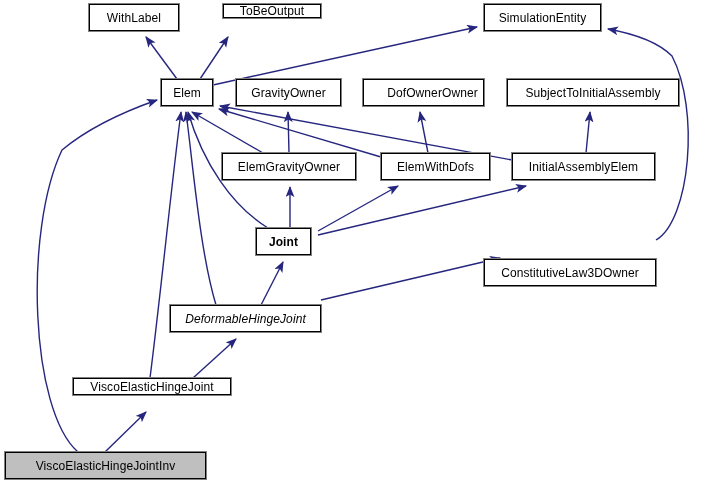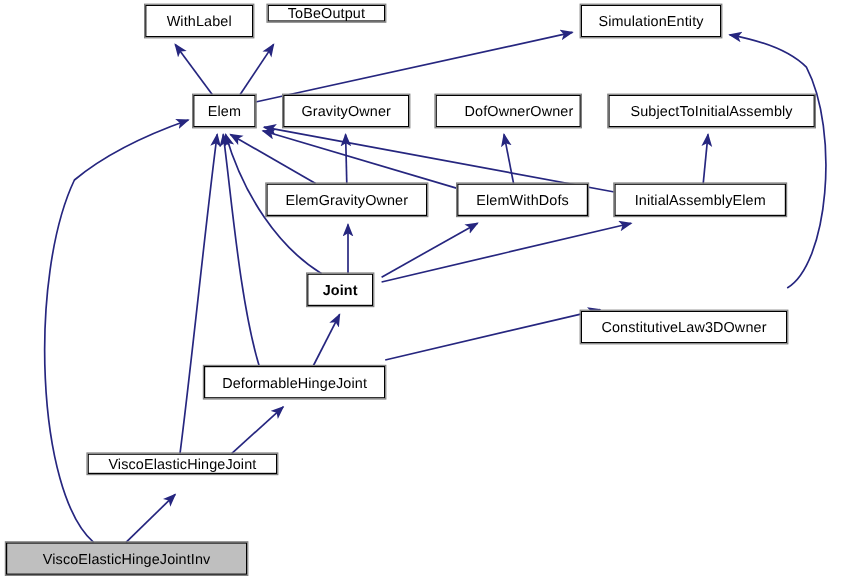--- a/index.html
+++ b/index.html
@@ -73,21 +73,21 @@
         <path d="M 216,305 C 200,252 193,165 186,112" fill="none" stroke="#26267f" stroke-width="1.4" marker-end="url(#arrowhead)"></path>
         <path d="M 321,300 L 500,258" fill="none" stroke="#26267f" stroke-width="1.4" marker-end="url(#arrowhead)"></path>
         <path d="M 193,378 L 236,339" fill="none" stroke="#26267f" stroke-width="1.4" marker-end="url(#arrowhead)"></path>
         <path d="M 150,378 C 160,300 172,180 181,112" fill="none" stroke="#26267f" stroke-width="1.4" marker-end="url(#arrowhead)"></path>
         <path d="M 105,452 L 146,412" fill="none" stroke="#26267f" stroke-width="1.4" marker-end="url(#arrowhead)"></path>
         <path d="M 78,452 C 30,410 24,230 62,150 C 86,130 120,113 157,100" fill="none" stroke="#26267f" stroke-width="1.4" marker-end="url(#arrowhead)"></path>
         <path d="M 656,240 C 690,220 700,110 672,56 C 657,41 630,33 608,29" fill="none" stroke="#26267f" stroke-width="1.4" marker-end="url(#arrowhead)"></path>
       </g>
   </svg>
   <div id="nodes-layer">
-      <div class="node" style="left: 89px; top: 4px; width: 90px; height: 27px; margin-left: 32px;">
+      <div class="node" style="left: 89px; top: 4px; width: 90px; height: 27px;">
         <span class="node-label">WithLabel</span>
       </div>
       <div class="node" style="left: 204px; top: 4px; width: 98px; height: 14px; margin-left: 19px;">
         <span class="node-label">ToBeOutput</span>
       </div>
       <div class="node" style="left: 484px; top: 4px; width: 117px; height: 27px;">
         <span class="node-label">SimulationEntity</span>
       </div>
       <div class="node" style="left: 161px; top: 79px; width: 52px; height: 27px; text-align: right;">
         <span class="node-label">Elem</span>
@@ -109,21 +109,21 @@
       </div>
       <div class="node" style="left: 512px; top: 153px; width: 143px; height: 27px;">
         <span class="node-label">InitialAssemblyElem</span>
       </div>
       <div class="node" style="left: 256px; top: 228px; width: 55px; height: 27px; font-weight: bold;">
         <span class="node-label">Joint</span>
       </div>
       <div class="node" style="left: 484px; top: 228px; width: 172px; height: 27px; margin-top: 31px;">
         <span class="node-label">ConstitutiveLaw3DOwner</span>
       </div>
-      <div class="node" style="left: 170px; top: 305px; width: 151px; height: 27px;">
+      <div class="node" style="left: 170px; top: 305px; width: 151px; height: 27px; font-style: italic;">
         <span class="node-label">DeformableHingeJoint</span>
       </div>
       <div class="node" style="left: 73px; top: 378px; width: 158px; height: 17px;">
         <span class="node-label">ViscoElasticHingeJoint</span>
       </div>
       <div class="node highlight" style="left: 5px; top: 452px; width: 201px; height: 27px;">
         <span class="node-label">ViscoElasticHingeJointInv</span>
       </div>
     </div>
 </div>

